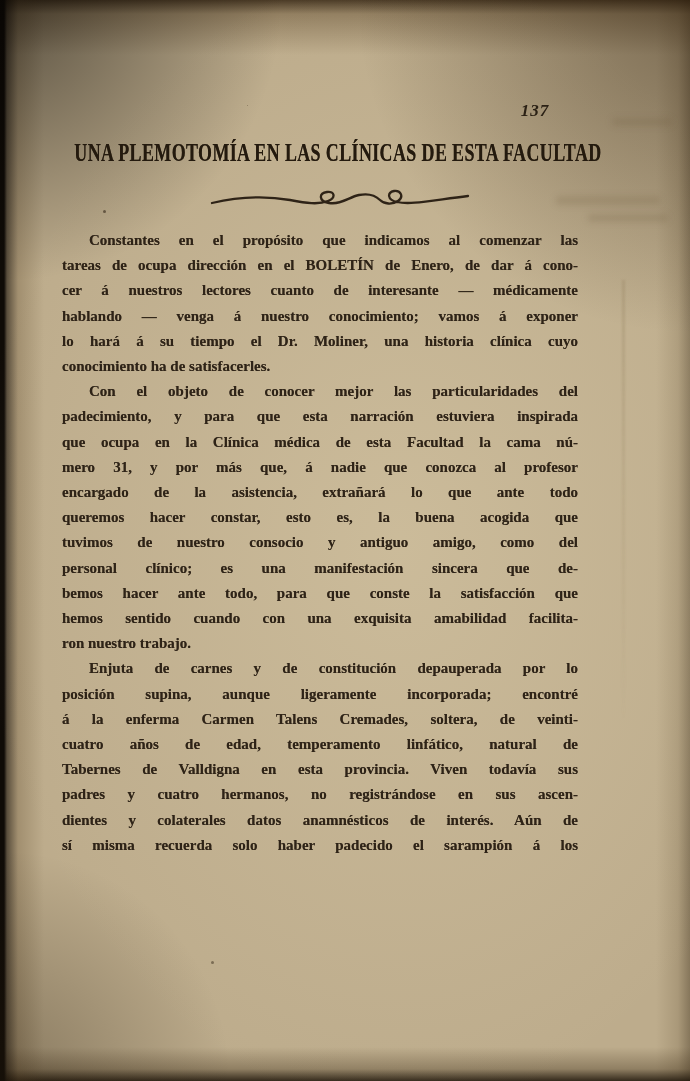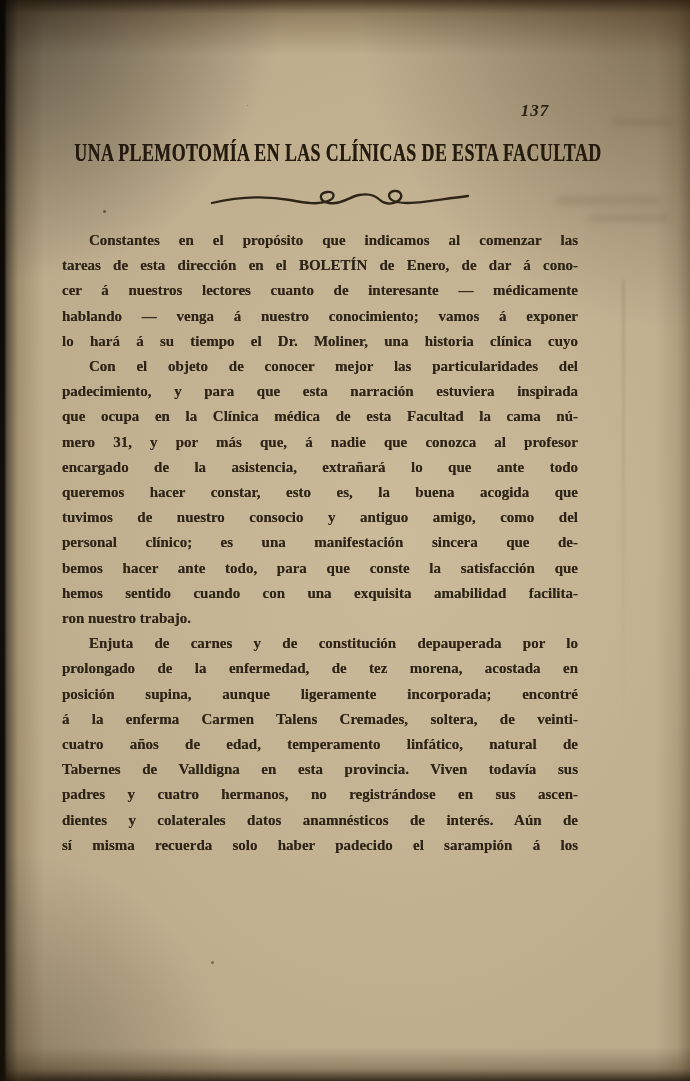--- a/index.html
+++ b/index.html
@@ -80,37 +80,37 @@
   <svg class="ornament" viewBox="0 0 264 28" xmlns="http://www.w3.org/2000/svg">
     <path d="M4 17 C34 10 60 10 82 14 C98 17 110 19 120 15
              C128 12 127 5 119 6 C111 7 110 15 121 17
              C133 19 141 11 151 9 C161 7 168 10 172 14
              C176 18 184 19 190 15 C196 11 193 4 186 5
              C179 6 179 14 189 16 C202 19 220 15 260 10" stroke="#2e2317" stroke-width="2.3" fill="none" stroke-linecap="round"></path>
   </svg>
 
   <div class="bodytext">
       <div class="line pfirst">Constantes en el propósito que indicamos al comenzar las</div>
-      <div class="line">tareas de esta dirección en el BOLETÍN de Enero, de dar á cono-</div>
+      <div class="line">tareas de ocupa dirección en el BOLETÍN de Enero, de dar á cono-</div>
       <div class="line">cer á nuestros lectores cuanto de interesante — médicamente</div>
       <div class="line">hablando — venga á nuestro conocimiento; vamos á exponer</div>
       <div class="line">lo hará á su tiempo el Dr. Moliner, una historia clínica cuyo</div>
+      <div class="line plast">conocimiento ha de satisfacerles.</div>
       <div class="line pfirst">Con el objeto de conocer mejor las particularidades del</div>
       <div class="line">padecimiento, y para que esta narración estuviera inspirada</div>
       <div class="line">que ocupa en la Clínica médica de esta Facultad la cama nú-</div>
       <div class="line">mero 31, y por más que, á nadie que conozca al profesor</div>
       <div class="line">encargado de la asistencia, extrañará lo que ante todo</div>
       <div class="line">queremos hacer constar, esto es, la buena acogida que</div>
       <div class="line">tuvimos de nuestro consocio y antiguo amigo, como del</div>
       <div class="line">personal clínico; es una manifestación sincera que de-</div>
       <div class="line">bemos hacer ante todo, para que conste la satisfacción que</div>
       <div class="line">hemos sentido cuando con una exquisita amabilidad facilita-</div>
       <div class="line plast">ron nuestro trabajo.</div>
       <div class="line pfirst">Enjuta de carnes y de constitución depauperada por lo</div>
-      <div class="line">prolongado de la enfermedad, de tez morena, acostada en</div>
       <div class="line">posición supina, aunque ligeramente incorporada; encontré</div>
       <div class="line">á la enferma Carmen Talens Cremades, soltera, de veinti-</div>
       <div class="line">cuatro años de edad, temperamento linfático, natural de</div>
       <div class="line">Tabernes de Valldigna en esta provincia. Viven todavía sus</div>
       <div class="line">padres y cuatro hermanos, no registrándose en sus ascen-</div>
       <div class="line">dientes y colaterales datos anamnésticos de interés. Aún de</div>
       <div class="line">sí misma recuerda solo haber padecido el sarampión á los</div>
     </div>
 
   <div class="ghost" style="top:196px;left:556px;width:104px;height:9px;"></div>

